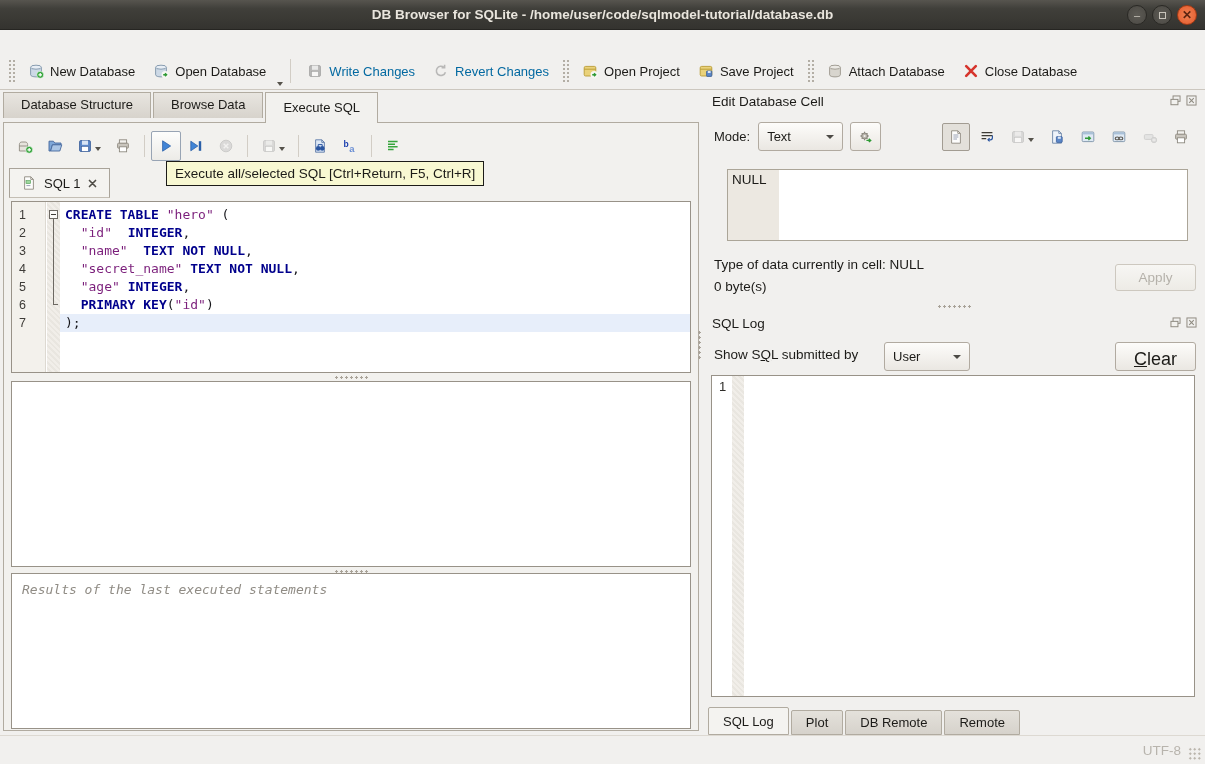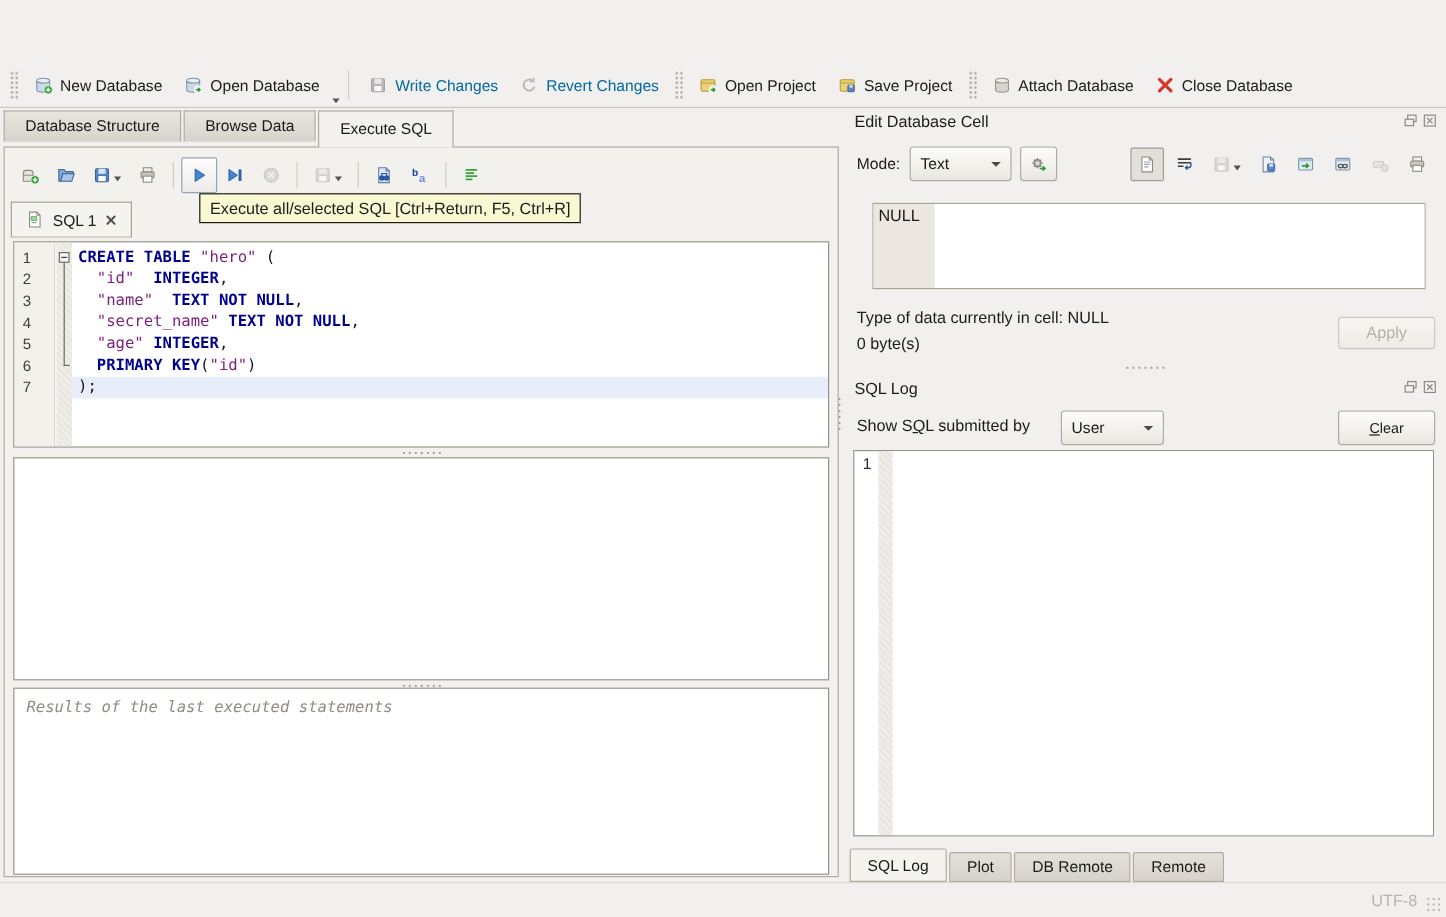--- a/index.html
+++ b/index.html
@@ -109,21 +109,21 @@
   .cell-box { position:absolute; left:25px; top:79px; width:461px; height:72px; background:#fff; border:1px solid #aba598; display:flex; }
   .cell-gutter { width:51px; background:#ece8e1; padding:2px 0 0 4px; font-size:13.5px; }
 
   .type-info { position:absolute; left:12px; top:167px; font-size:13.5px; }
   .size-info { position:absolute; left:12px; top:189px; font-size:13.5px; }
   .apply-btn { position:absolute; right:9px; top:174px; width:81px; height:27px; border-radius:3px;
     border:1px solid #cdc8bf; background:linear-gradient(#f7f6f3,#edebe6); color:#b5b1aa;
     display:flex; align-items:center; justify-content:center; font-size:13.5px; }
 
   .clear-btn { position:absolute; right:9px; top:252px; width:81px; height:29px; border-radius:3px;
-    display:flex; align-items:center; justify-content:center; font-size:12px; }
+    display:flex; align-items:flex-end; justify-content:center; font-size:18px; }
   .log-filter-label { position:absolute; left:12px; top:257px; font-size:13.5px; }
   .log-filter { position:absolute; left:182px; top:252px; width:86px; }
   .mode-select { width:85px; margin-left:8px; }
 
   .log-box { position:absolute; left:9px; top:285px; width:484px; height:322px; background:#fff; border:1px solid #989288; display:flex; }
   .log-num { width:20px; padding:3px 0 0 7px; font-size:13px; color:#2e2c29; }
   .log-strip { width:12px; background:repeating-linear-gradient(45deg, #f1eee9 0 2px, #e9e6e0 2px 4px); }
 
   .bottom-tabs { position:absolute; left:6px; top:616px; display:flex; align-items:flex-end; height:29px; }
   .btab { height:25px; padding:4px 14px 0; background:linear-gradient(#e4e1db,#d6d2cb); border:1px solid #b1aba0; margin-right:2px; white-space:nowrap; border-radius:2px 2px 0 0; }
@@ -135,20 +135,34 @@
   .grip { position:absolute; right:3px; bottom:3px; width:14px; height:14px;
     background-image:radial-gradient(#b5b0a7 1px, transparent 1.2px); background-size:4.5px 4.5px; }
 
   u { text-decoration:underline; }
 </style>
 </head>
 <body>
 
 <div class="app">
 
+  <div class="titlebar">
+    <div class="title-text">DB Browser for SQLite - /home/user/code/sqlmodel-tutorial/database.db</div>
+    <div class="win-controls">
+      <div class="win-btn">
+          <span>–</span>
+        </div>
+      <div class="win-btn">
+          <span class="sq"></span>
+        </div>
+      <div class="win-btn close">
+          <span>✕</span>
+        </div>
+    </div>
+  </div>
 
   <div class="menubar">
       <div class="menu-item"><u>F</u>ile</div>
       <div class="menu-item"><u>E</u>dit</div>
       <div class="menu-item"><u>V</u>iew</div>
       <div class="menu-item"><u>T</u>ools</div>
       <div class="menu-item"><u>H</u>elp</div>
     </div>
 
   <div class="toolbar">

